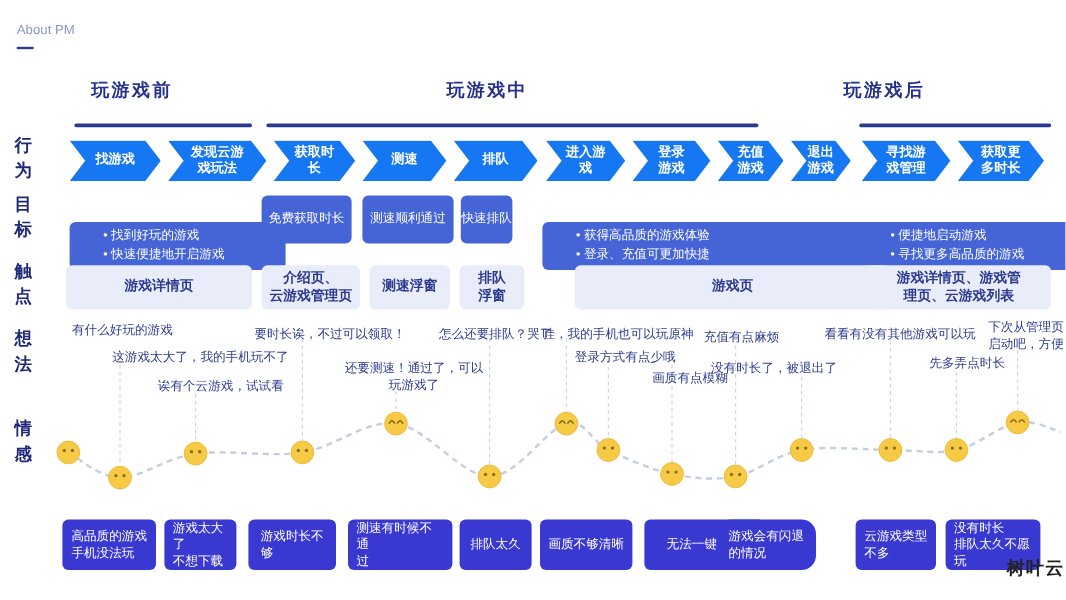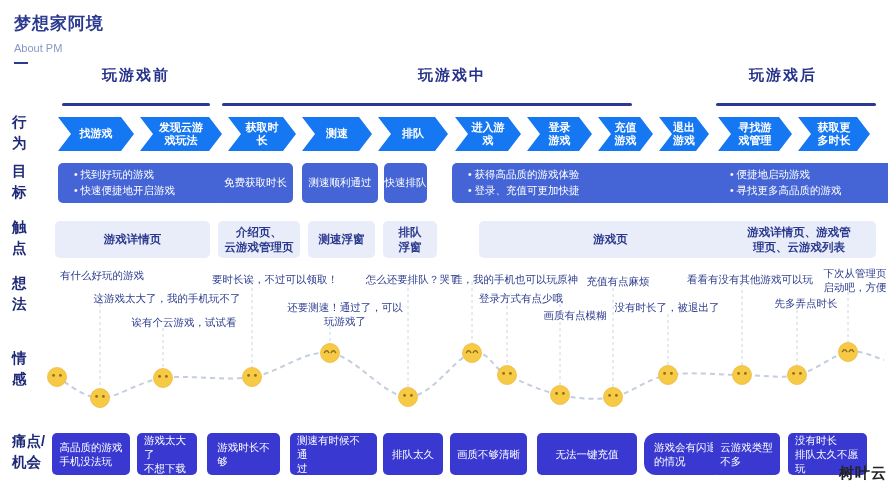--- a/index.html
+++ b/index.html
@@ -8,38 +8,38 @@
     font-family:"Liberation Sans","DejaVu Sans",sans-serif;
   }
   
   .brand{position:absolute;left:14px;top:12px;}
   .brand-name{font-size:17px;font-weight:bold;color:#2b3990;letter-spacing:1px;}
   .brand-sub{font-size:11px;color:#8a97c4;margin-top:7px;}
   .brand-dash{width:14px;height:2px;background:#2b3990;margin-top:8px;}
   
   .title{position:absolute;left:0;right:0;top:18px;text-align:center;font-size:20px;font-weight:bold;color:#1c2a77;letter-spacing:2px;}
   
-  .phase-label{position:absolute;top:66px;text-align:center;font-size:15px;font-weight:bold;color:#25328a;letter-spacing:2px;}
+  .phase-label{position:absolute;top:66px;font-size:15px;font-weight:bold;color:#25328a;letter-spacing:2px;}
   .phase-line{position:absolute;top:103px;height:3px;background:#2b3990;border-radius:2px;}
   
   .rowlabel{position:absolute;left:12px;width:48px;font-size:14.5px;font-weight:bold;color:#1e2a78;line-height:1.45;white-space:pre-line;}
   
   .chev{
     position:absolute;top:117px;height:34px;background:var(--chev,#1577f2);color:#fff;
     display:flex;align-items:center;justify-content:center;text-align:center;
     font-size:11px;font-weight:bold;line-height:1.2;white-space:pre-line;
     clip-path:polygon(0 0, calc(100% - 13px) 0, 100% 50%, calc(100% - 13px) 100%, 0 100%, 13px 50%);
   }
   
   .goalbox{
     position:absolute;top:163px;height:40px;background:var(--goal,#4565d6);border-radius:5px;color:#fff;
     font-size:10.5px;line-height:1.5;display:flex;align-items:center;justify-content:center;
     white-space:pre-line;
   }
-  .goalbox.left{justify-content:flex-start;text-align:left;padding-left:16px;}
+  .goalbox.left{justify-content:flex-start;text-align:left;padding-left:28px;margin-top:22px;}
   
   .touchbox{
     position:absolute;top:221px;height:37px;background:var(--touch,#e9edf9);border-radius:5px;color:#2b3a8f;
     font-size:11.5px;font-weight:bold;line-height:1.3;display:flex;align-items:center;justify-content:center;
     text-align:center;white-space:pre-line;
   }
   
   .band{position:absolute;left:0;top:262px;width:888px;height:160px;}
   .band svg{position:absolute;left:0;top:0;}
   .thought{
@@ -57,21 +57,20 @@
   .wm-badge{position:absolute;left:0;top:0;width:70px;height:41px;background:rgba(95,95,95,.92);border-radius:7px;}
   .wm-ai{position:absolute;left:7px;top:3px;color:#fff;font-size:13px;font-weight:bold;}
   .wm-text{position:absolute;left:52px;top:12px;color:#222;font-size:15px;font-weight:bold;letter-spacing:1px;white-space:nowrap;}
 </style>
 </head>
 <body>
 
 <div class="canvas">
 
   <div class="brand">
-    <div class="brand-name">梦想家阿境</div>
     <div class="brand-sub">About PM</div>
     <div class="brand-dash"></div>
   </div>
 
 
   <div id="phase-band">
       <div class="phase-label" style="left: 76px; width: 120px;">玩游戏前</div>
       <div class="phase-line" style="left: 62px; width: 148px;"></div>
       <div class="phase-label" style="left: 372px; width: 160px;">玩游戏中</div>
       <div class="phase-line" style="left: 222px; width: 410px;"></div>
@@ -82,22 +81,20 @@
   <div class="rowlabel" style="top:112px">行
 为</div>
   <div class="rowlabel" style="top:161px">目
 标</div>
   <div class="rowlabel" style="top:217px">触
 点</div>
   <div class="rowlabel" style="top:273px">想
 法</div>
   <div class="rowlabel" style="top:348px">情
 感</div>
-  <div class="rowlabel" style="top:431px">痛点/
-机会</div>
 
   <div id="behavior-row">
       <div class="chev" style="left: 58px; width: 76px;">找游戏</div>
       <div class="chev" style="left: 140px; width: 82px;">发现云游
 戏玩法</div>
       <div class="chev" style="left: 228px; width: 68px;">获取时
 长</div>
       <div class="chev" style="left: 302px; width: 70px;">测速</div>
       <div class="chev" style="left: 378px; width: 70px;">排队</div>
       <div class="chev" style="left: 455px; width: 66px;">进入游
@@ -228,41 +225,41 @@
         <div class="thought" style="left: 167px; top: 29px;">这游戏太大了，我的手机玩不了</div>
         <div class="thought" style="left: 184px; top: 53px;">诶有个云游戏，试试看</div>
         <div class="thought" style="left: 275px; top: 10px;">要时长诶，不过可以领取！</div>
         <div class="thought" style="left: 345px; top: 38px;">还要测速！通过了，可以
 玩游戏了</div>
         <div class="thought" style="left: 413px; top: 10px;">怎么还要排队？哭了</div>
         <div class="thought" style="left: 515px; top: 10px;">哇，我的手机也可以玩原神</div>
         <div class="thought" style="left: 521px; top: 29px;">登录方式有点少哦</div>
         <div class="thought" style="left: 575px; top: 46px;">画质有点模糊</div>
         <div class="thought" style="left: 618px; top: 12px;">充值有点麻烦</div>
-        <div class="thought" style="left: 667px; top: 38px;">没有时长了，被退出了</div>
+        <div class="thought" style="left: 645px; top: 38px;">没有时长了，被退出了</div>
         <div class="thought" style="left: 750px; top: 10px;">看看有没有其他游戏可以玩</div>
         <div class="thought" style="left: 806px; top: 34px;">先多弄点时长</div>
         <div class="thought" style="left: 855px; top: 4px;">下次从管理页
 启动吧，方便</div>
       </div>
   </div>
 
   <div id="pain-row">
       <div class="painbox" style="left: 52px; width: 78px;">高品质的游戏
 手机没法玩</div>
       <div class="painbox" style="left: 137px; width: 60px;">游戏太大了
 不想下载</div>
       <div class="painbox" style="left: 207px; width: 73px;">游戏时长不
 够</div>
       <div class="painbox" style="left: 290px; width: 87px;">测速有时候不通
 过</div>
       <div class="painbox" style="left: 383px; width: 60px;">排队太久</div>
       <div class="painbox" style="left: 450px; width: 77px;">画质不够清晰</div>
       <div class="painbox" style="left: 537px; width: 100px;">无法一键充值</div>
-      <div class="painbox" style="left: 644px; width: 83px; border-radius: 12px;">游戏会有闪退
+      <div class="painbox" style="left: 597px; width: 83px; border-radius: 12px;">游戏会有闪退
 的情况</div>
       <div class="painbox" style="left: 713px; width: 67px;">云游戏类型
 不多</div>
       <div class="painbox" style="left: 788px; width: 79px;">没有时长
 排队太久不愿玩</div>
     </div>
 
   <div class="watermark">
     <span class="wm-text">树叶云</span>
   </div>

